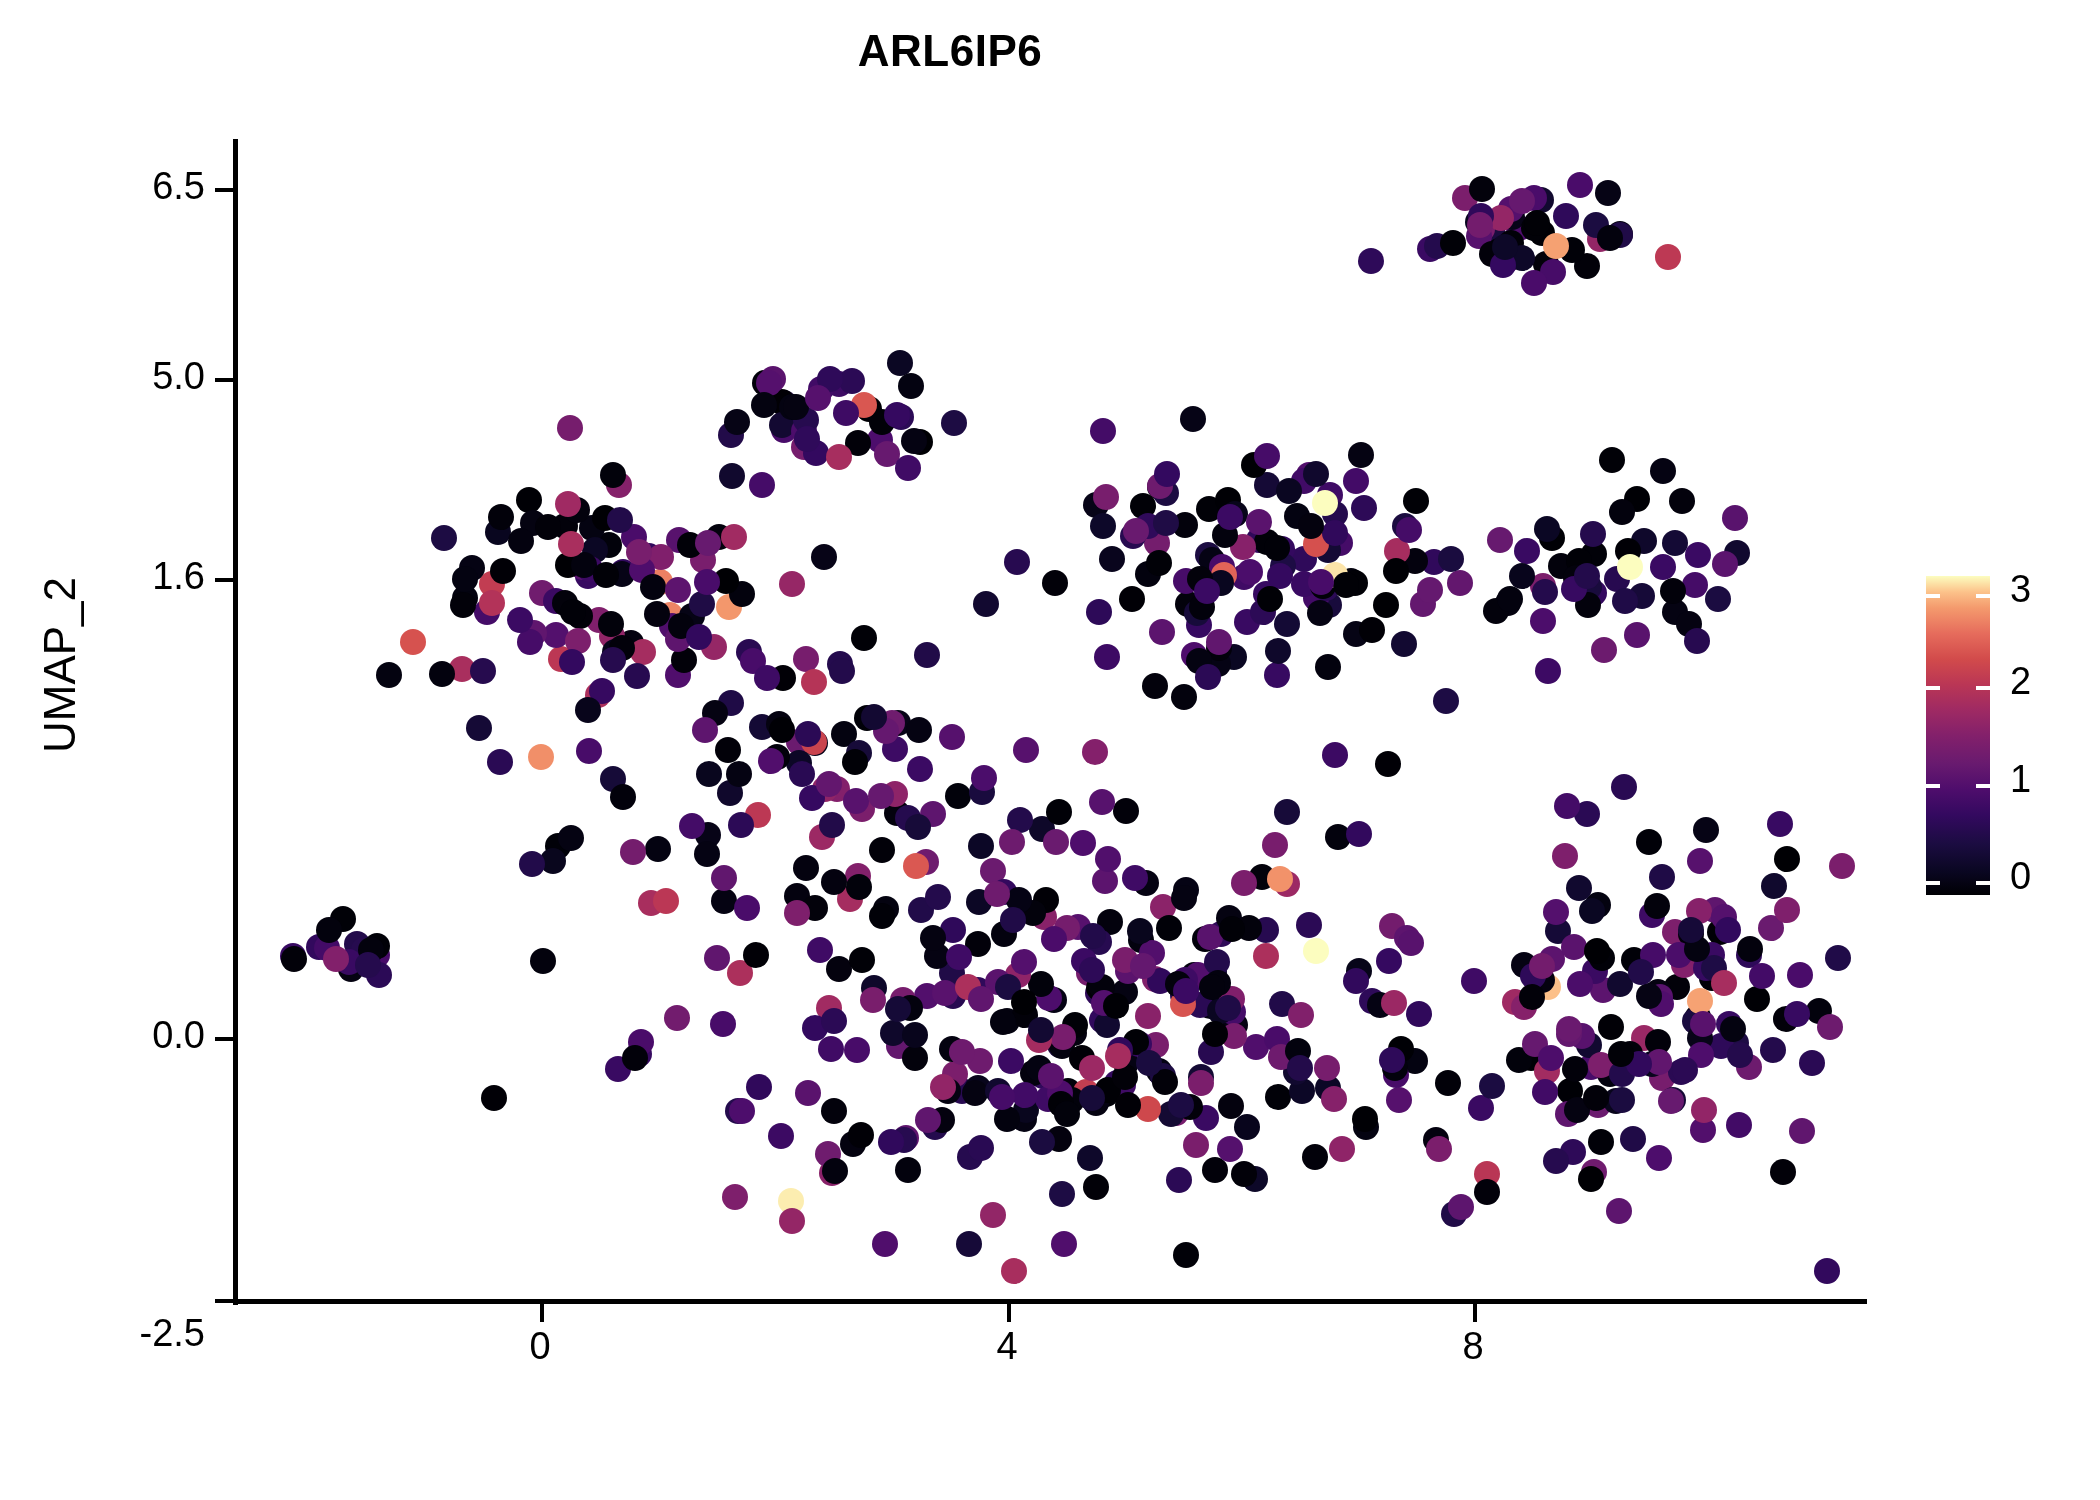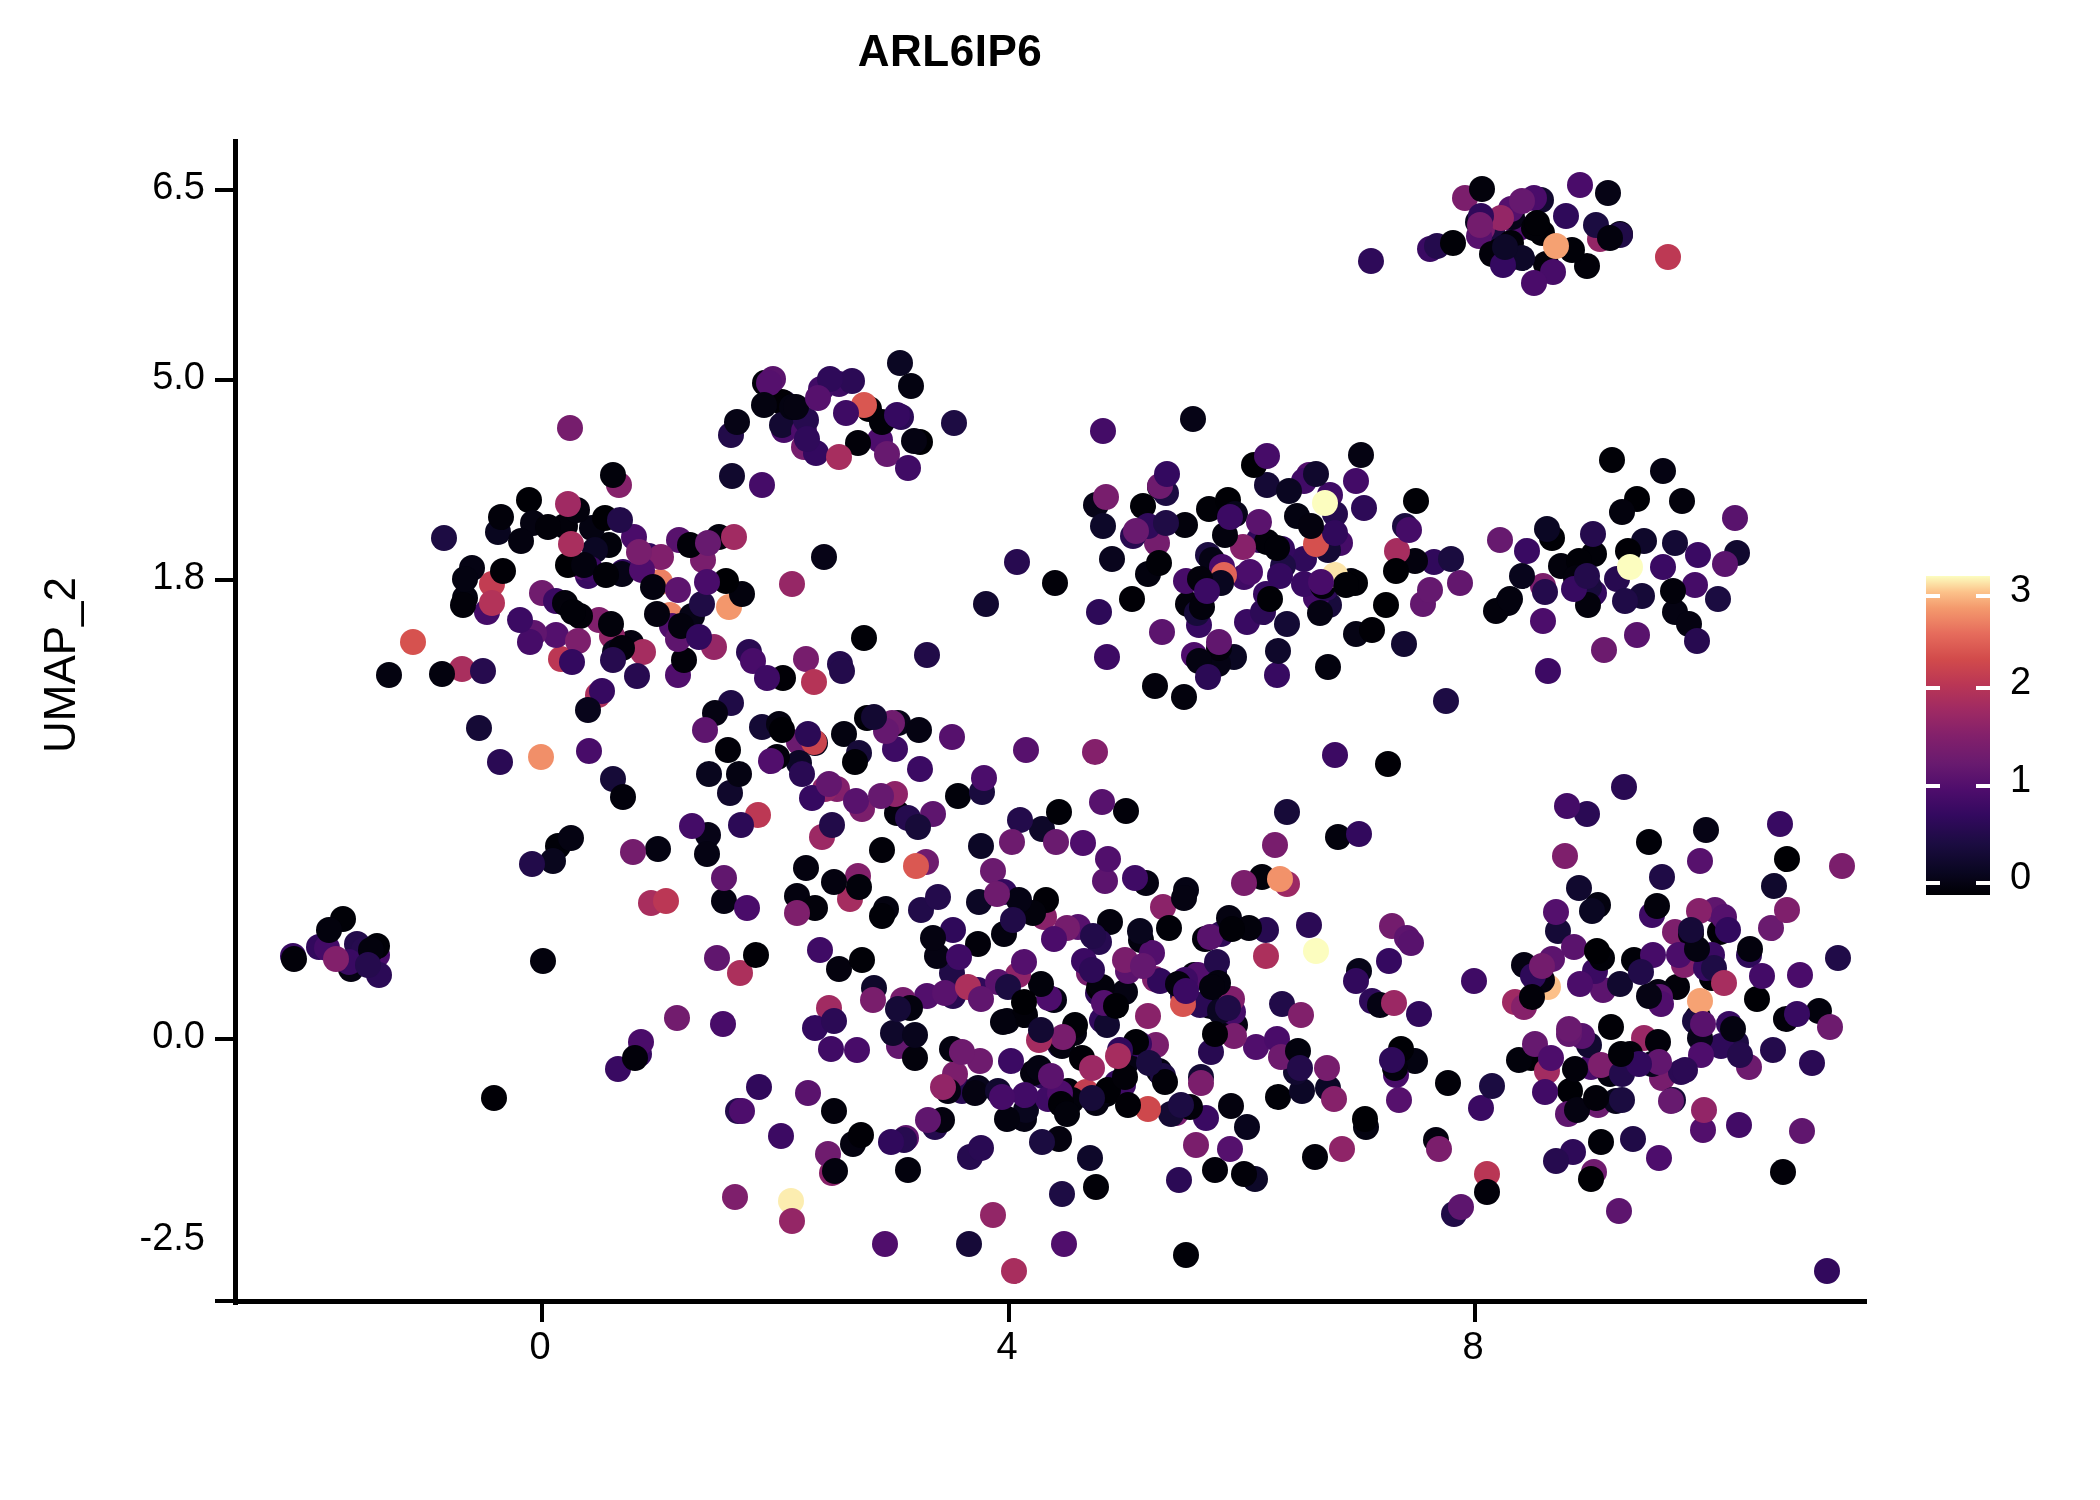--- a/index.html
+++ b/index.html
@@ -59,27 +59,27 @@
   <div id="y-axis-line"></div>
   <div id="x-axis-line"></div>
 
   <div class="y-tick-mark" style="top:188px;"></div>
   <div class="ytl" style="top:165px;">6.5</div>
 
   <div class="y-tick-mark" style="top:378px;"></div>
   <div class="ytl" style="top:355px;">5.0</div>
 
   <div class="y-tick-mark" style="top:578px;"></div>
-  <div class="ytl" style="top:555px;">1.8</div>
+  <div class="ytl" style="top:555px;">1.6</div>
 
   <div class="y-tick-mark" style="top:1037px;"></div>
   <div class="ytl" style="top:1014px;">0.0</div>
 
   <div class="y-tick-mark" style="top:1299px;"></div>
-  <div class="ytl" style="top:1216px;">-2.5</div>
+  <div class="ytl" style="top:1312px;">-2.5</div>
 
   <div class="x-tick-mark" style="left:540px;"></div>
   <div class="xtl" style="left:480px;">0</div>
 
   <div class="x-tick-mark" style="left:1007px;"></div>
   <div class="xtl" style="left:947px;">4</div>
 
   <div class="x-tick-mark" style="left:1473px;"></div>
   <div class="xtl" style="left:1413px;">8</div>
 

